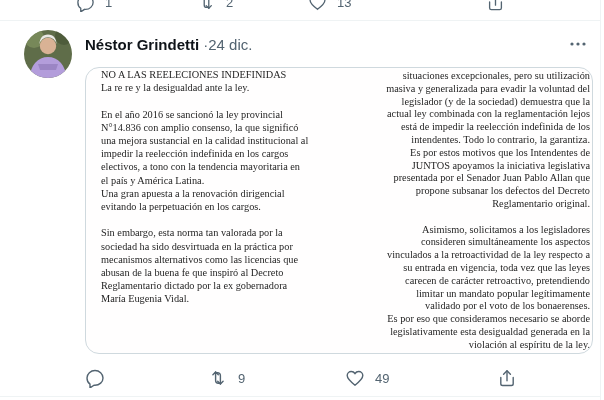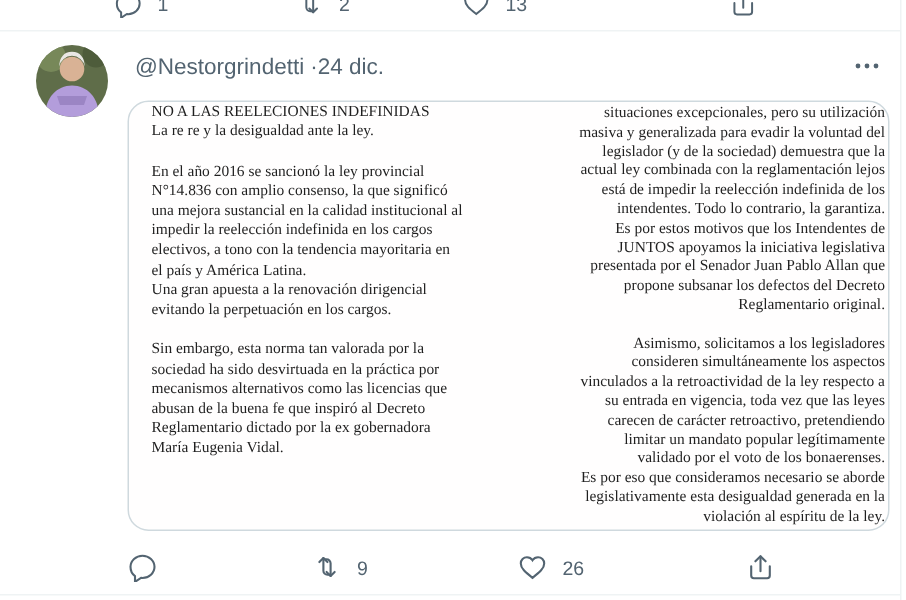--- a/index.html
+++ b/index.html
@@ -85,21 +85,21 @@
       <rect width="48" height="48" fill="#5f6d49"></rect>
       <circle cx="10" cy="8" r="10" fill="#7d8f5e" opacity="0.8"></circle>
       <circle cx="40" cy="6" r="9" fill="#4a5838" opacity="0.8"></circle>
       <path d="M6 48c0-13 8-21 18-21s18 8 18 21z" fill="#b39ddb"></path>
       <path d="M14 34h20l-2 6H16z" fill="#9b85c4"></path>
       <circle cx="24" cy="16" r="8.2" fill="#d9b295"></circle>
       <path d="M15.5 14.5a8.6 8.6 0 0 1 17 0c0-6-3-10-8.5-10s-8.5 4-8.5 10z" fill="#e9e7e4"></path>
     </svg>
   </div>
   <div class="header-row">
-    <span class="handle">@Nestorgrindetti</span>
+    <span class="author">Néstor Grindetti</span>
     <span class="meta-dot">·</span>
     <span class="date">24 dic.</span>
   </div>
   <div class="more-btn">
     <svg width="18" height="6" viewBox="0 0 18 6">
       <circle cx="3" cy="3" r="1.6" fill="#536471"></circle>
       <circle cx="9" cy="3" r="1.6" fill="#536471"></circle>
       <circle cx="15" cy="3" r="1.6" fill="#536471"></circle>
     </svg>
   </div>
@@ -162,21 +162,21 @@
           <path d="M15.1 13.3 12.4 16l-2.7-2.7"></path>
           <path d="M12.4 16V7.5a2.7 2.7 0 0 0-2.7-2.7H7.4"></path>
         </g>
       </svg>
       <span class="count">9</span>
     </div>
     <div class="action-group" style="left:345px;top:1px;">
       <svg width="20" height="20" viewBox="0 0 20 20">
         <path d="M10 17.2C5.1 13.4 2.2 10.9 2.2 7.6 2.2 5.3 4 3.5 6.3 3.5c1.5 0 2.9.8 3.7 2 .8-1.2 2.2-2 3.7-2 2.3 0 4.1 1.8 4.1 4.1 0 3.3-2.9 5.8-7.8 9.6z" fill="none" stroke="#536471" stroke-width="1.4"></path>
       </svg>
-      <span class="count">26</span>
+      <span class="count">49</span>
     </div>
     <div class="action-group" style="left:497px;top:1px;">
       <svg width="20" height="20" viewBox="0 0 20 20">
         <g fill="none" stroke="#536471" stroke-width="1.4" stroke-linecap="round" stroke-linejoin="round">
           <path d="M10 12.8V3"></path>
             <path d="M6.6 6.2 10 2.8l3.4 3.4"></path>
           <path d="M3.8 9.5v6.2c0 1 .8 1.8 1.8 1.8h8.8c1 0 1.8-.8 1.8-1.8V9.5"></path>
         </g>
       </svg>
     </div>

